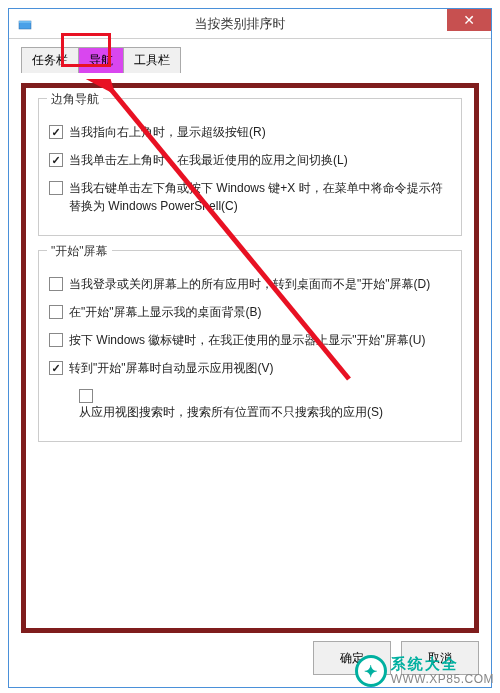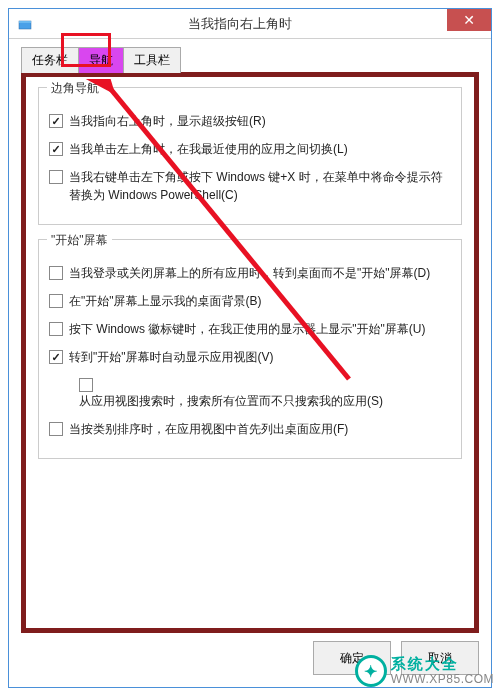--- a/index.html
+++ b/index.html
@@ -53,20 +53,21 @@
       margin-right: 0;
       margin-top: -8px;
       cursor: pointer;
     }
     .content {
       flex: 1;
       padding: 8px 12px 0 12px;
       display: flex;
       flex-direction: column;
       position: relative;
+      gap: 11px;
     }
     .tabs {
       display: flex;
       position: relative;
       z-index: 2;
     }
     .tab {
       padding: 4px 10px;
       border: 1px solid #aaa;
       border-bottom: none;
@@ -202,21 +203,21 @@
 
 <div class="window">
 
   <div class="titlebar">
     <span class="title-icon">
       <svg width="14" height="14" viewBox="0 0 14 14">
         <rect x="1" y="4" width="12" height="8" fill="#4aa0e8" stroke="#2a6aa8" stroke-width="0.5"></rect>
         <rect x="1" y="4" width="12" height="2" fill="#6ab8f0"></rect>
       </svg>
     </span>
-    <span class="title-text">当我指向右上角时</span>
+    <span class="title-text">当按类别排序时</span>
     <div class="close-btn">
       <span>✕</span>
     </div>
   </div>
 
   <div class="content">
     <div class="tabs">
       <div class="tab"><span>任务栏</span></div>
       <div class="tab active"><span>导航</span></div>
       <div class="tab"><span>工具栏</span></div>
@@ -266,24 +267,20 @@
           <span class="cb-label">按下 Windows 徽标键时，在我正使用的显示器上显示"开始"屏幕(U)</span>
         </div>
         <div class="checkbox-row">
           <span class="cb checked"></span>
           <span class="cb-label">转到"开始"屏幕时自动显示应用视图(V)</span>
         </div>
         <div class="checkbox-row indent">
           <span class="cb"></span>
           <span class="cb-label">从应用视图搜索时，搜索所有位置而不只搜索我的应用(S)</span>
         </div>
-        <div class="checkbox-row">
-          <span class="cb"></span>
-          <span class="cb-label">当按类别排序时，在应用视图中首先列出桌面应用(F)</span>
-        </div>
       </div>
 
     </div>
   </div>
 
   <div class="button-row">
     <button class="btn">
         <span>确定</span>
       </button>
     <button class="btn">

